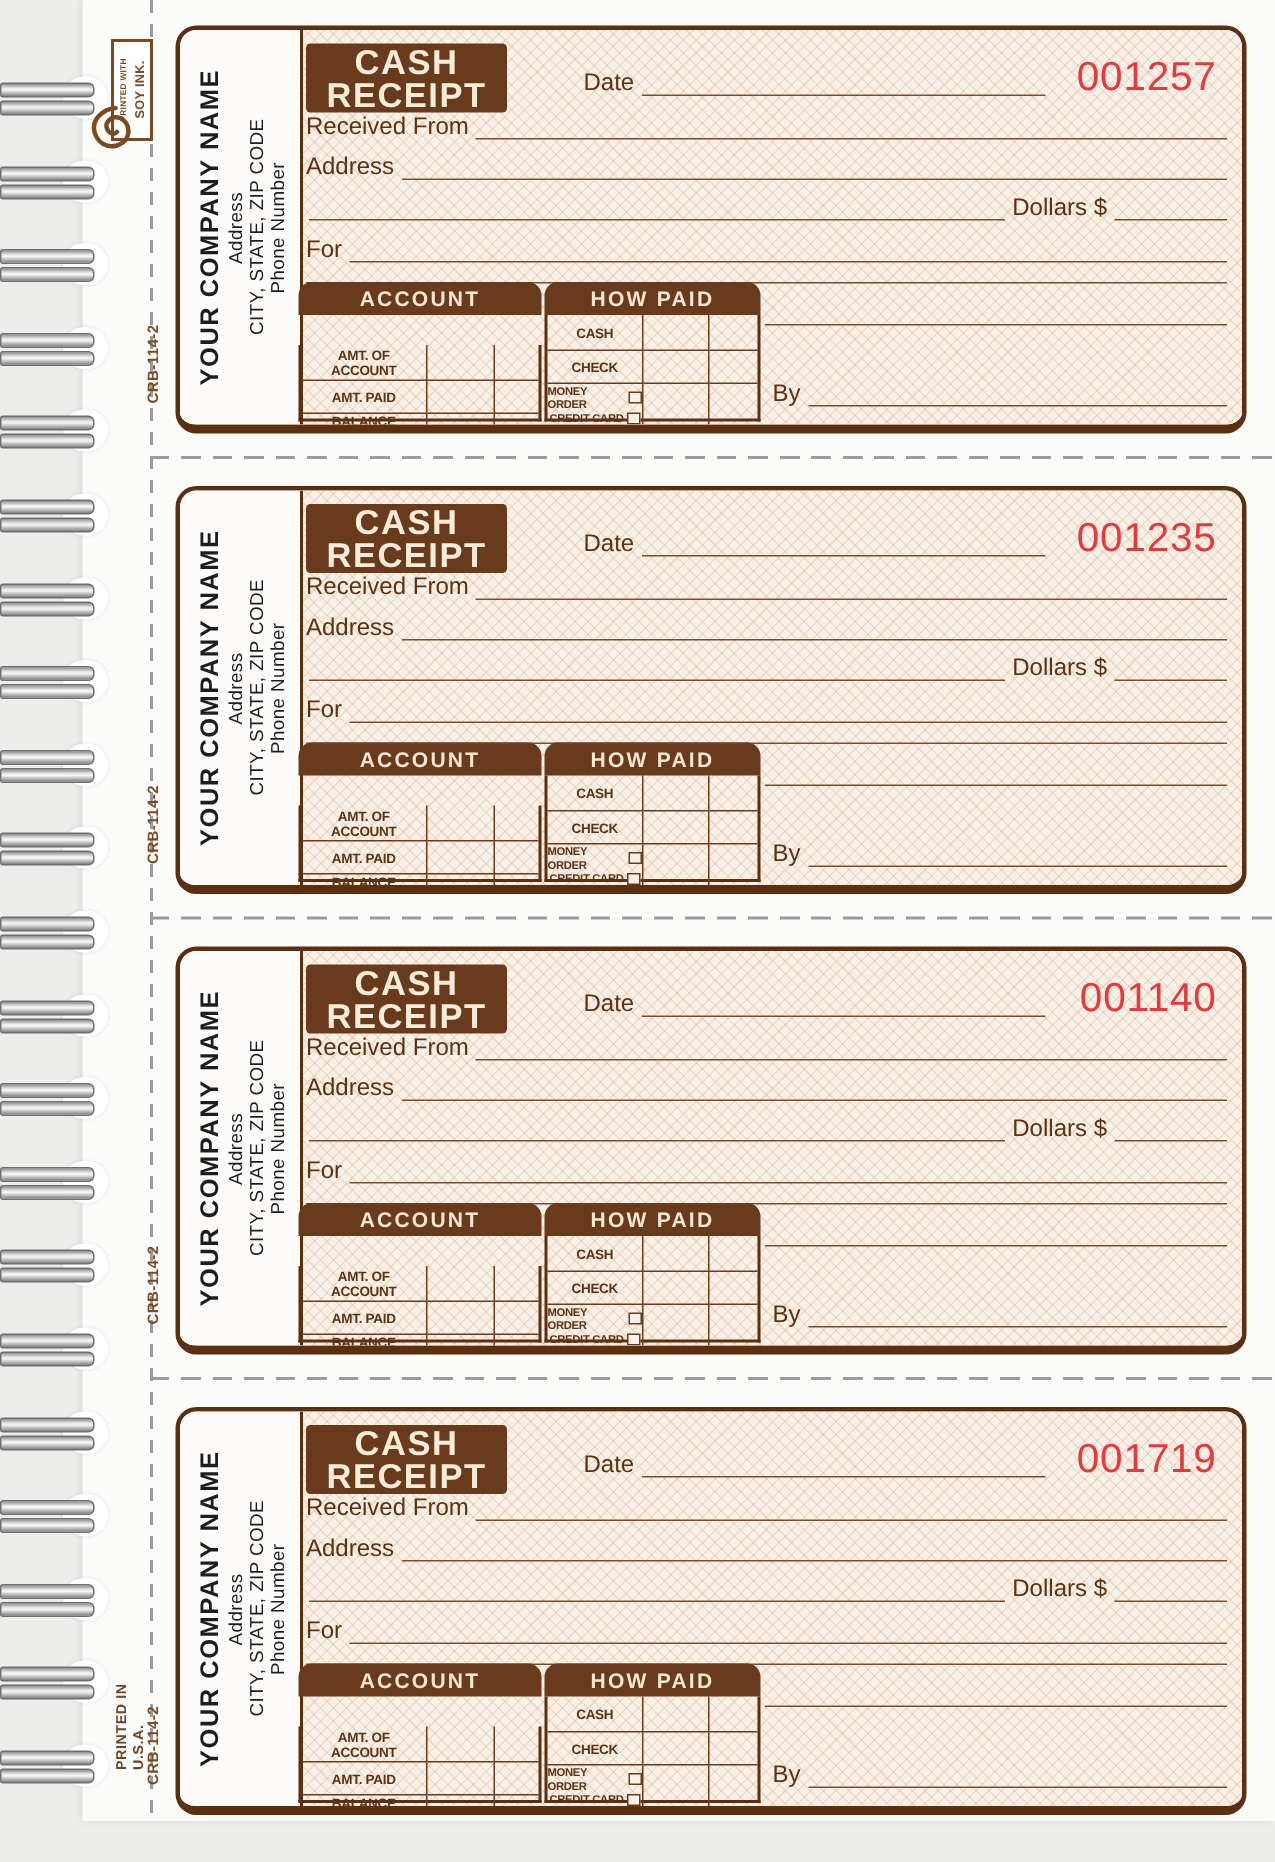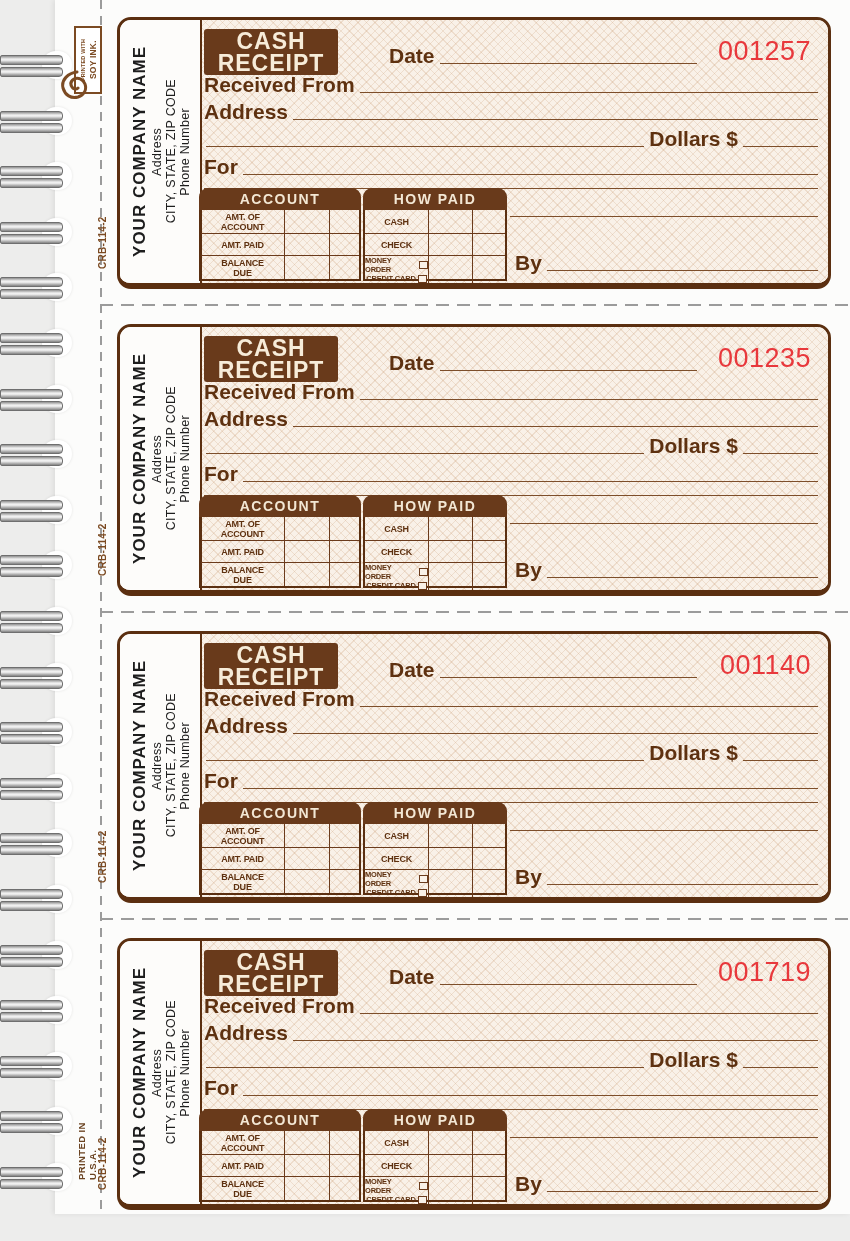--- a/index.html
+++ b/index.html
@@ -49,39 +49,39 @@
   .co-name{font-size:17px;font-weight:bold;letter-spacing:1px;line-height:21px;}
   .co-line{font-size:12.5px;line-height:14px;letter-spacing:.3px;}
   .main{position:absolute;left:82px;right:0;top:0;bottom:0;
         background-color:#f9f1e8;
         background-image:repeating-linear-gradient(45deg,rgba(198,150,108,.22) 0 1px,transparent 1px 6px),
                          repeating-linear-gradient(-45deg,rgba(198,150,108,.22) 0 1px,transparent 1px 6px);}
   .cash-box{position:absolute;left:2px;top:9px;width:134px;height:46px;background:#693a1b;
             border-radius:3px;display:flex;flex-direction:column;align-items:center;justify-content:center;
             color:#f7ecd9;font-weight:bold;font-size:23px;line-height:22px;letter-spacing:1px;}
   .rno{position:absolute;right:17px;top:18px;font-size:27px;line-height:27px;color:#e8383c;letter-spacing:.5px;}
-  .lbl{font-size:21px;font-weight:bold;color:#5e3110;line-height:16px;white-space:nowrap;padding-right:5px;}
+  .lbl{font-size:16px;font-weight:normal;color:#5e3110;line-height:16px;white-space:nowrap;padding-right:5px;}
   .line{border-bottom:1.5px solid #7d4e2a;height:15px;}
   .flex1{flex:1;}
   .f-date{position:absolute;left:187px;top:28px;width:308px;display:flex;align-items:flex-end;}
   .f-row{position:absolute;left:2px;right:10px;display:flex;align-items:flex-end;}
   .f-dollars{position:absolute;left:4px;right:10px;display:flex;align-items:flex-end;}
   .f-dollars .lbl{padding:0 5px;}
   .hline{position:absolute;left:2px;right:10px;border-top:1.5px solid #7d4e2a;}
   .rline{position:absolute;left:308px;right:10px;border-top:1.5px solid #7d4e2a;}
   .f-by{position:absolute;left:313px;right:10px;display:flex;align-items:flex-end;}
   
   .tbl{position:absolute;top:168px;height:93px;box-sizing:border-box;}
   .tbl-account{left:-3px;width:162px;}
   .tbl-how{left:161px;width:144px;}
   .tab{height:22px;background:#693a1b;border-radius:9px 9px 0 0;display:flex;align-items:center;
        justify-content:center;color:#f3e7d4;font-size:14px;font-weight:bold;letter-spacing:1.5px;}
   .grid{position:absolute;left:0;right:0;top:22px;bottom:0;display:grid;box-sizing:border-box;
         border:2px solid #5b2f10;border-top:none;}
-  .grid-a{grid-template-columns:84px 45px 1fr;grid-template-rows:24px 22px 1fr;}
+  .grid-a{grid-template-columns:84px 45px 1fr;grid-template-rows:24px 22px 1fr;margin-top:20px;}
   .grid-h{grid-template-columns:64px 44px 1fr;grid-template-rows:24px 22px 1fr;}
   .cell{border-right:1.5px solid #6b3b1c;border-bottom:1.5px solid #6b3b1c;
         display:flex;flex-direction:column;align-items:center;justify-content:center;}
   .cell.lastc{border-right:none;}
   .cell.lastr{border-bottom:none;}
   .rl{font-size:9px;font-weight:bold;color:#5e3110;line-height:10px;letter-spacing:-.2px;text-align:center;}
   .rl:empty{display:none;}
   .mini{display:flex;align-items:center;font-size:7.5px;font-weight:bold;color:#5e3110;
         line-height:9px;letter-spacing:-.2px;}
   .cb{width:9px;height:8px;border:1.5px solid #6b3b1c;display:inline-block;margin-left:2px;

